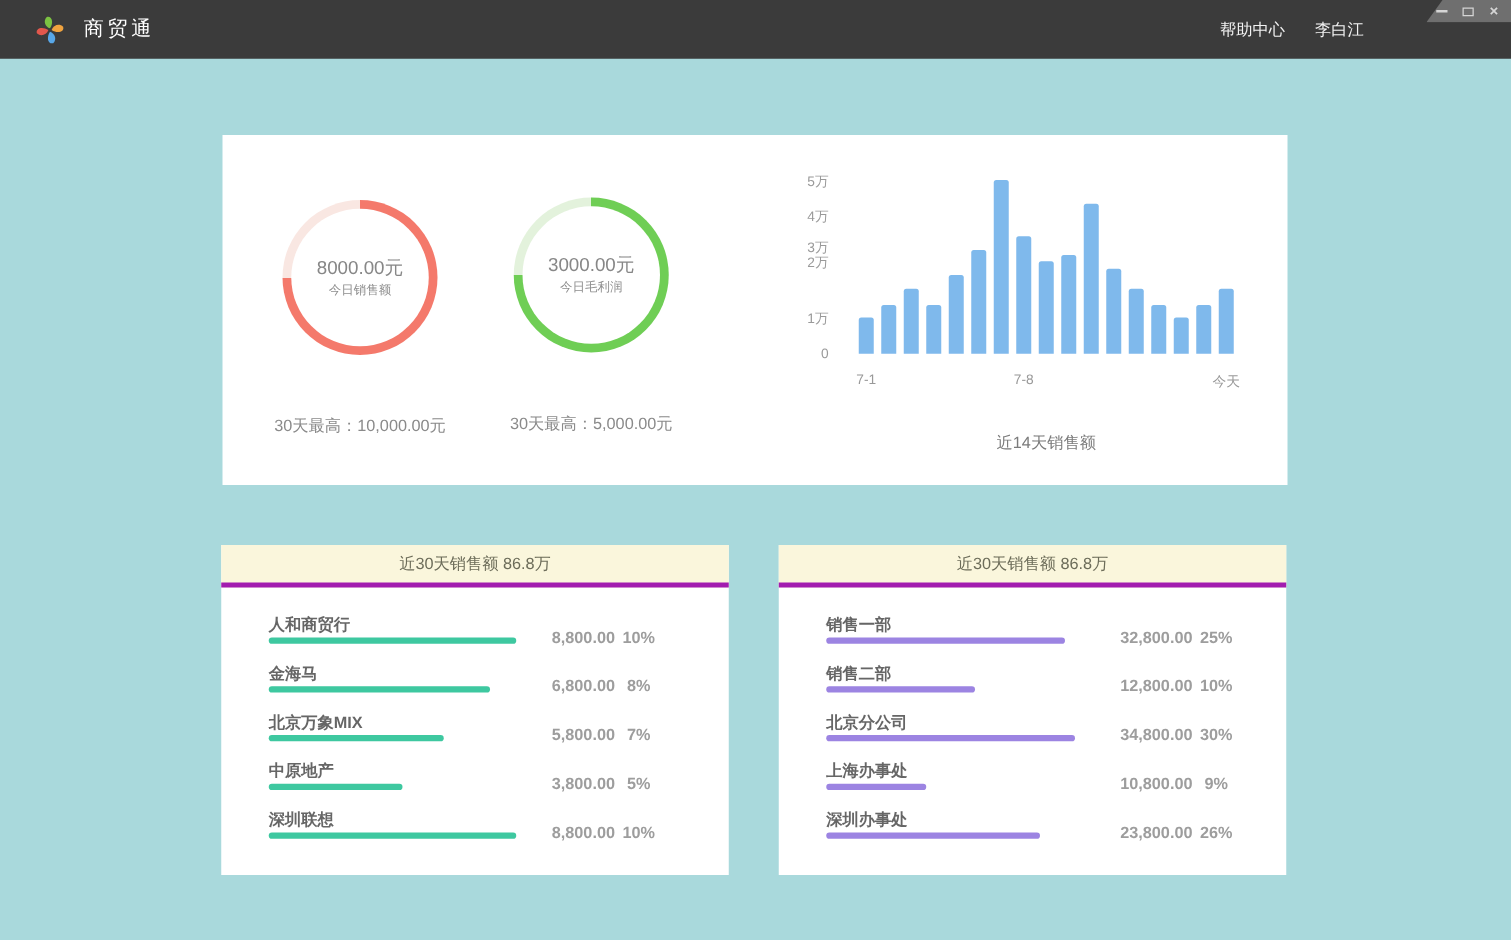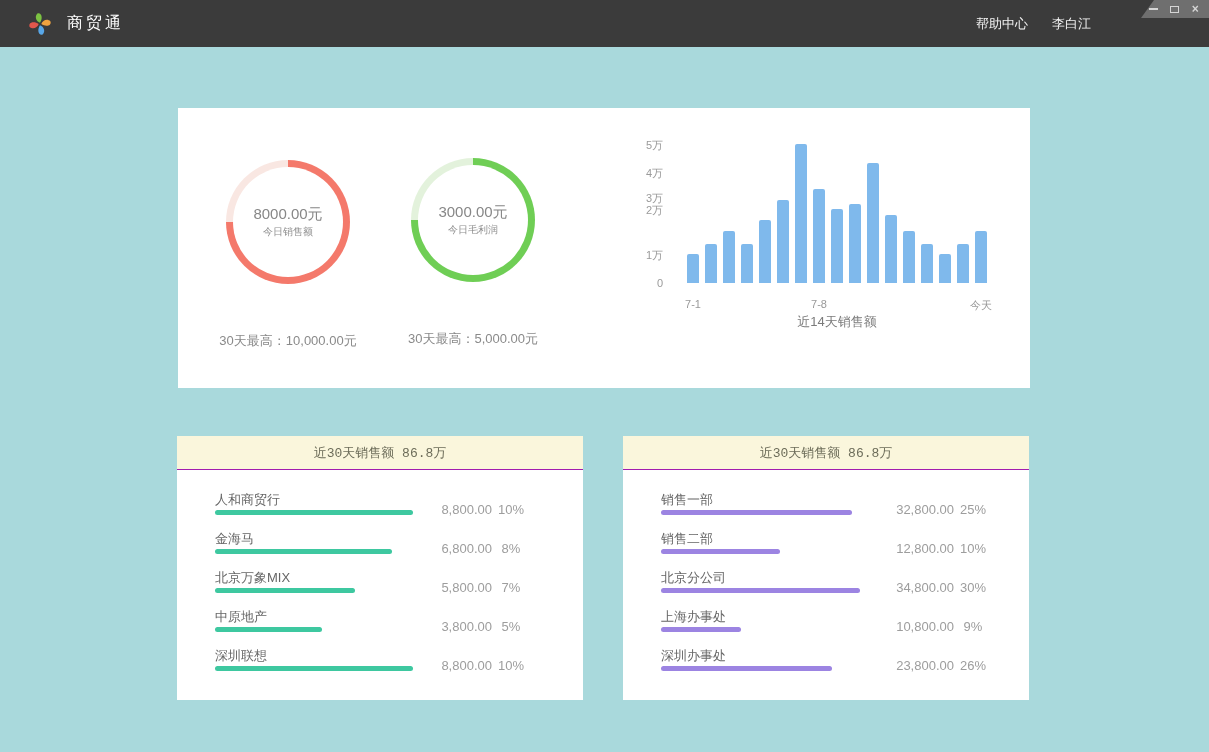--- a/index.html
+++ b/index.html
@@ -50,29 +50,29 @@
     position:absolute; left:50%; transform:translateX(-50%); top:172px;
     width:280px; text-align:center; font-size:13px; color:#8A8A8A; white-space:nowrap;
   }
   
   .chart { position:absolute; left:440px; top:37px; width:400px; height:250px; }
   .yticks { position:absolute; left:0; top:0; width:45px; height:138px; }
   .ytick { position:absolute; right:0; transform:translateY(50%); font-size:11px; color:#9A9A9A; white-space:nowrap; }
   .plot { position:absolute; left:69px; top:0; width:300px; height:138px; overflow:visible; }
   .bar { position:absolute; bottom:0; width:12px; border-radius:2px 2px 0 0; }
   .xlabel { position:absolute; top:153px; transform:translateX(-50%); font-size:11px; color:#999999; white-space:nowrap; }
-  .chart-title { position:absolute; left:0; top:168px; width:300px; text-align:center; font-size:13px; color:#7B7B7B; }
+  .chart-title { position:absolute; left:0; top:200px; width:300px; text-align:center; font-size:13px; color:#7B7B7B; }
   
   .card-header {
-    height:34px; background:#FAF6DC; border-bottom:1px solid #a21caf;
+    height:34px; background:#FAF6DC; border-bottom:4px solid #a21caf;
     display:flex; align-items:center; justify-content:center;
-    font-size:13px; color:#6C6C59;font-family:Liberation Mono, monospace;
+    font-size:13px; color:#6C6C59;
   }
   .list { margin:20px 0 0 38px; }
-  .row { position:relative; height:39px; }
+  .row { position:relative; height:39px;font-weight:bold; }
   .row-label { position:absolute; left:0; top:1px; font-size:13px; color:#666666; }
   .mini-bar { position:absolute; left:0; top:20px; height:5px; border-radius:3px; }
   .row-vals { position:absolute; top:12px; display:flex; font-size:13px; color:#9D9D9D; }
   .list-card.left .row-vals { right:53px; }
   .list-card.right .row-vals { right:37px; }
   .row-vals .amt { min-width:80px; text-align:right; }
   .row-vals .pct { min-width:38px; text-align:center; }
 </style>
 </head>
 <body>

